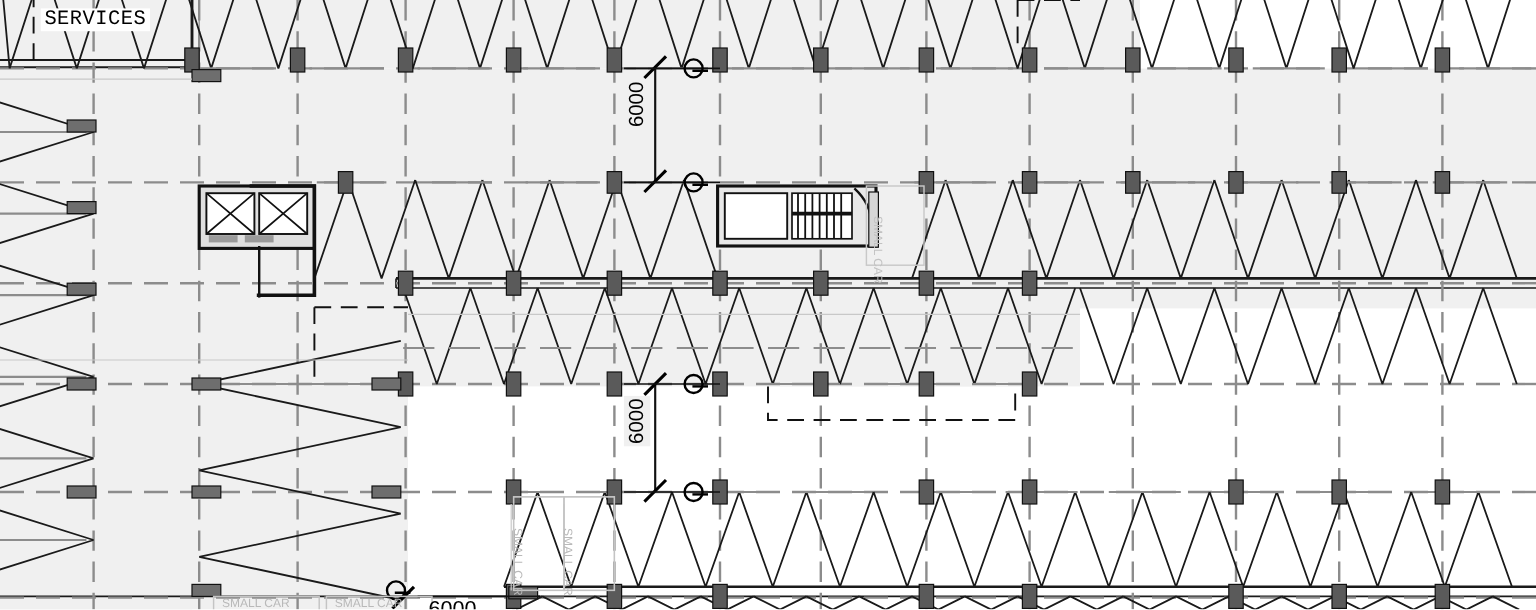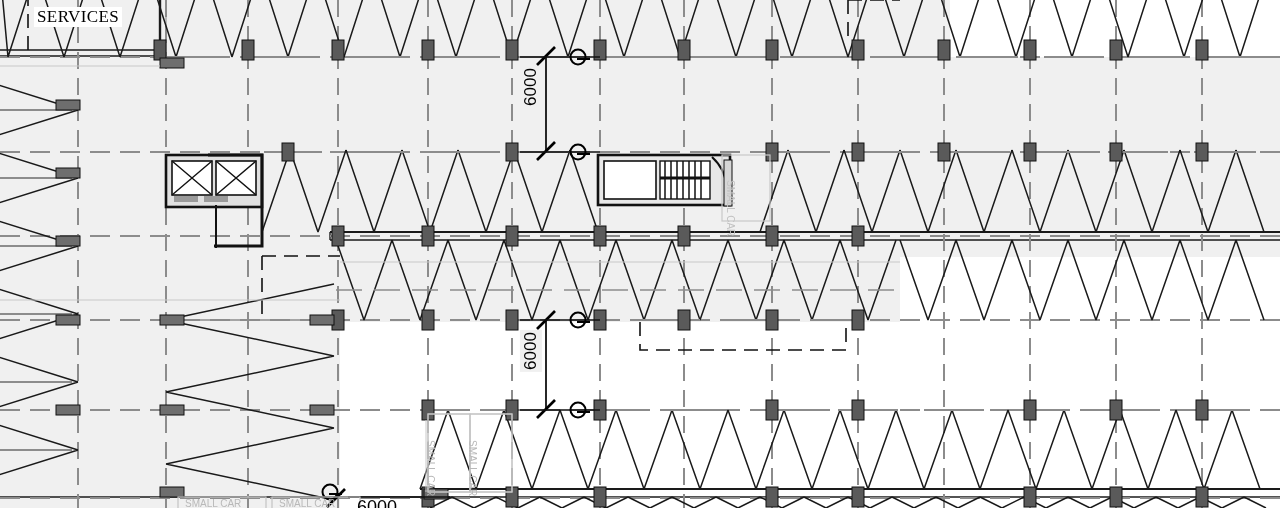--- a/index.html
+++ b/index.html
@@ -2,21 +2,21 @@
 <html><head>
 <meta charset="utf-8">
 <title>Parking Plan</title>
 <style>
   html,body{margin:0;padding:0;background:#ffffff;}
   body{font-family:"Liberation Sans",sans-serif;}
   #stage{position:relative;width:1280px;height:508px;overflow:hidden;background:#ffffff;}
   #cad{position:absolute;left:0;top:0;width:1280px;height:508px;}
   .txt-services{
     position:absolute;left:34px;top:7px;
-    font-family:Liberation Serif, serif;
+    font-family:Liberation Mono, monospace;
     font-size:17px;color:#000;background:#ffffff;
     padding:0 3px;letter-spacing:.4px;white-space:nowrap;
   }
   .dimtext{
     position:absolute;
     font-family:"Liberation Sans",sans-serif;
     font-size:17px;color:#000;background:#f0f0f0;
     padding:1px 2px;white-space:nowrap;
     transform-origin:center center;
   }

